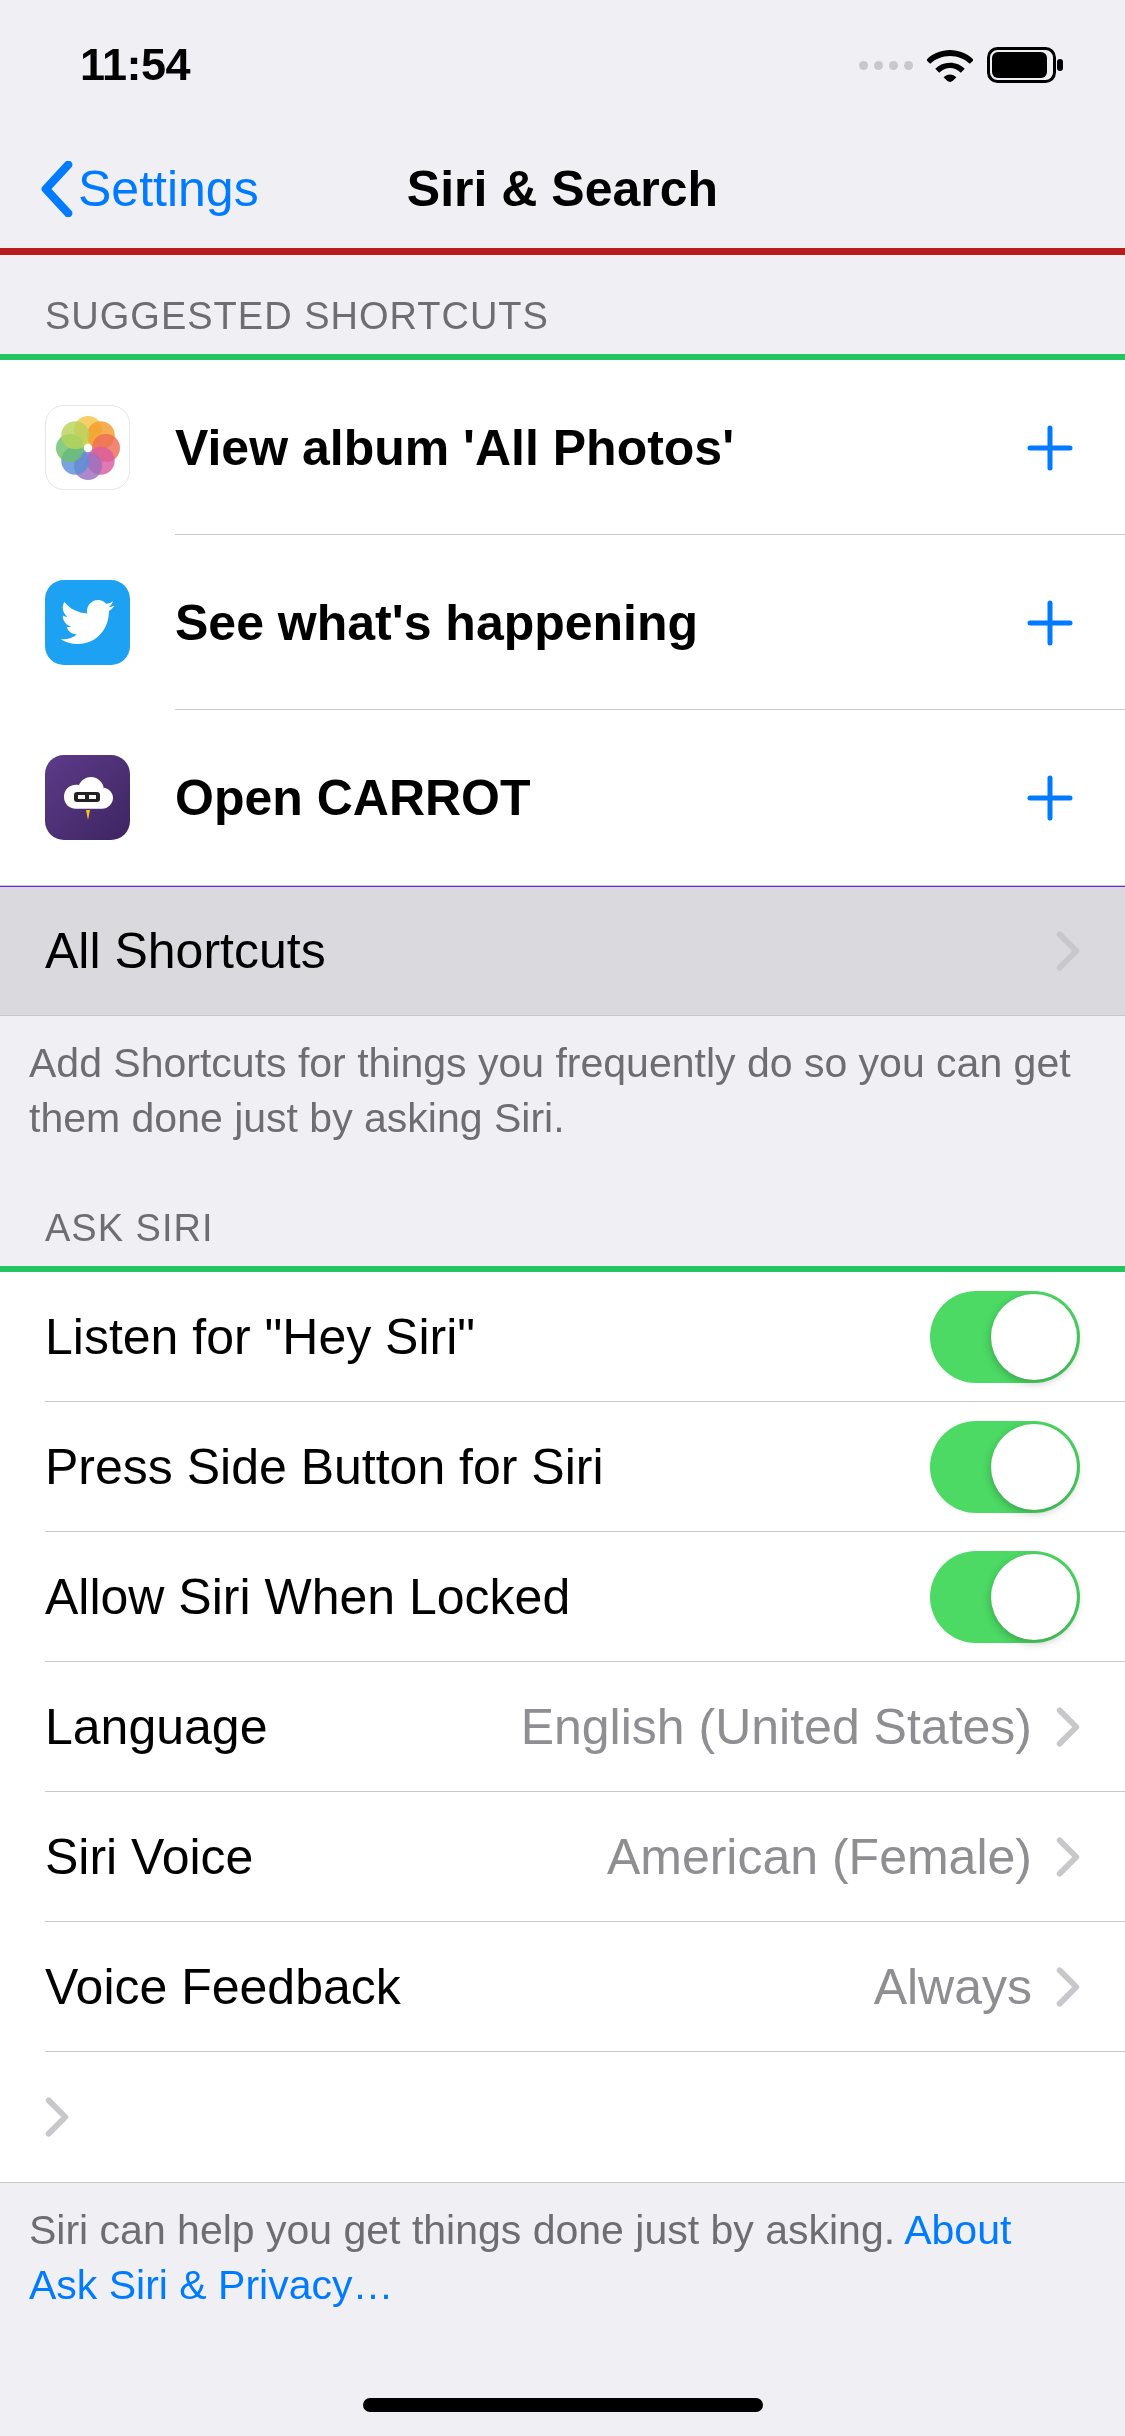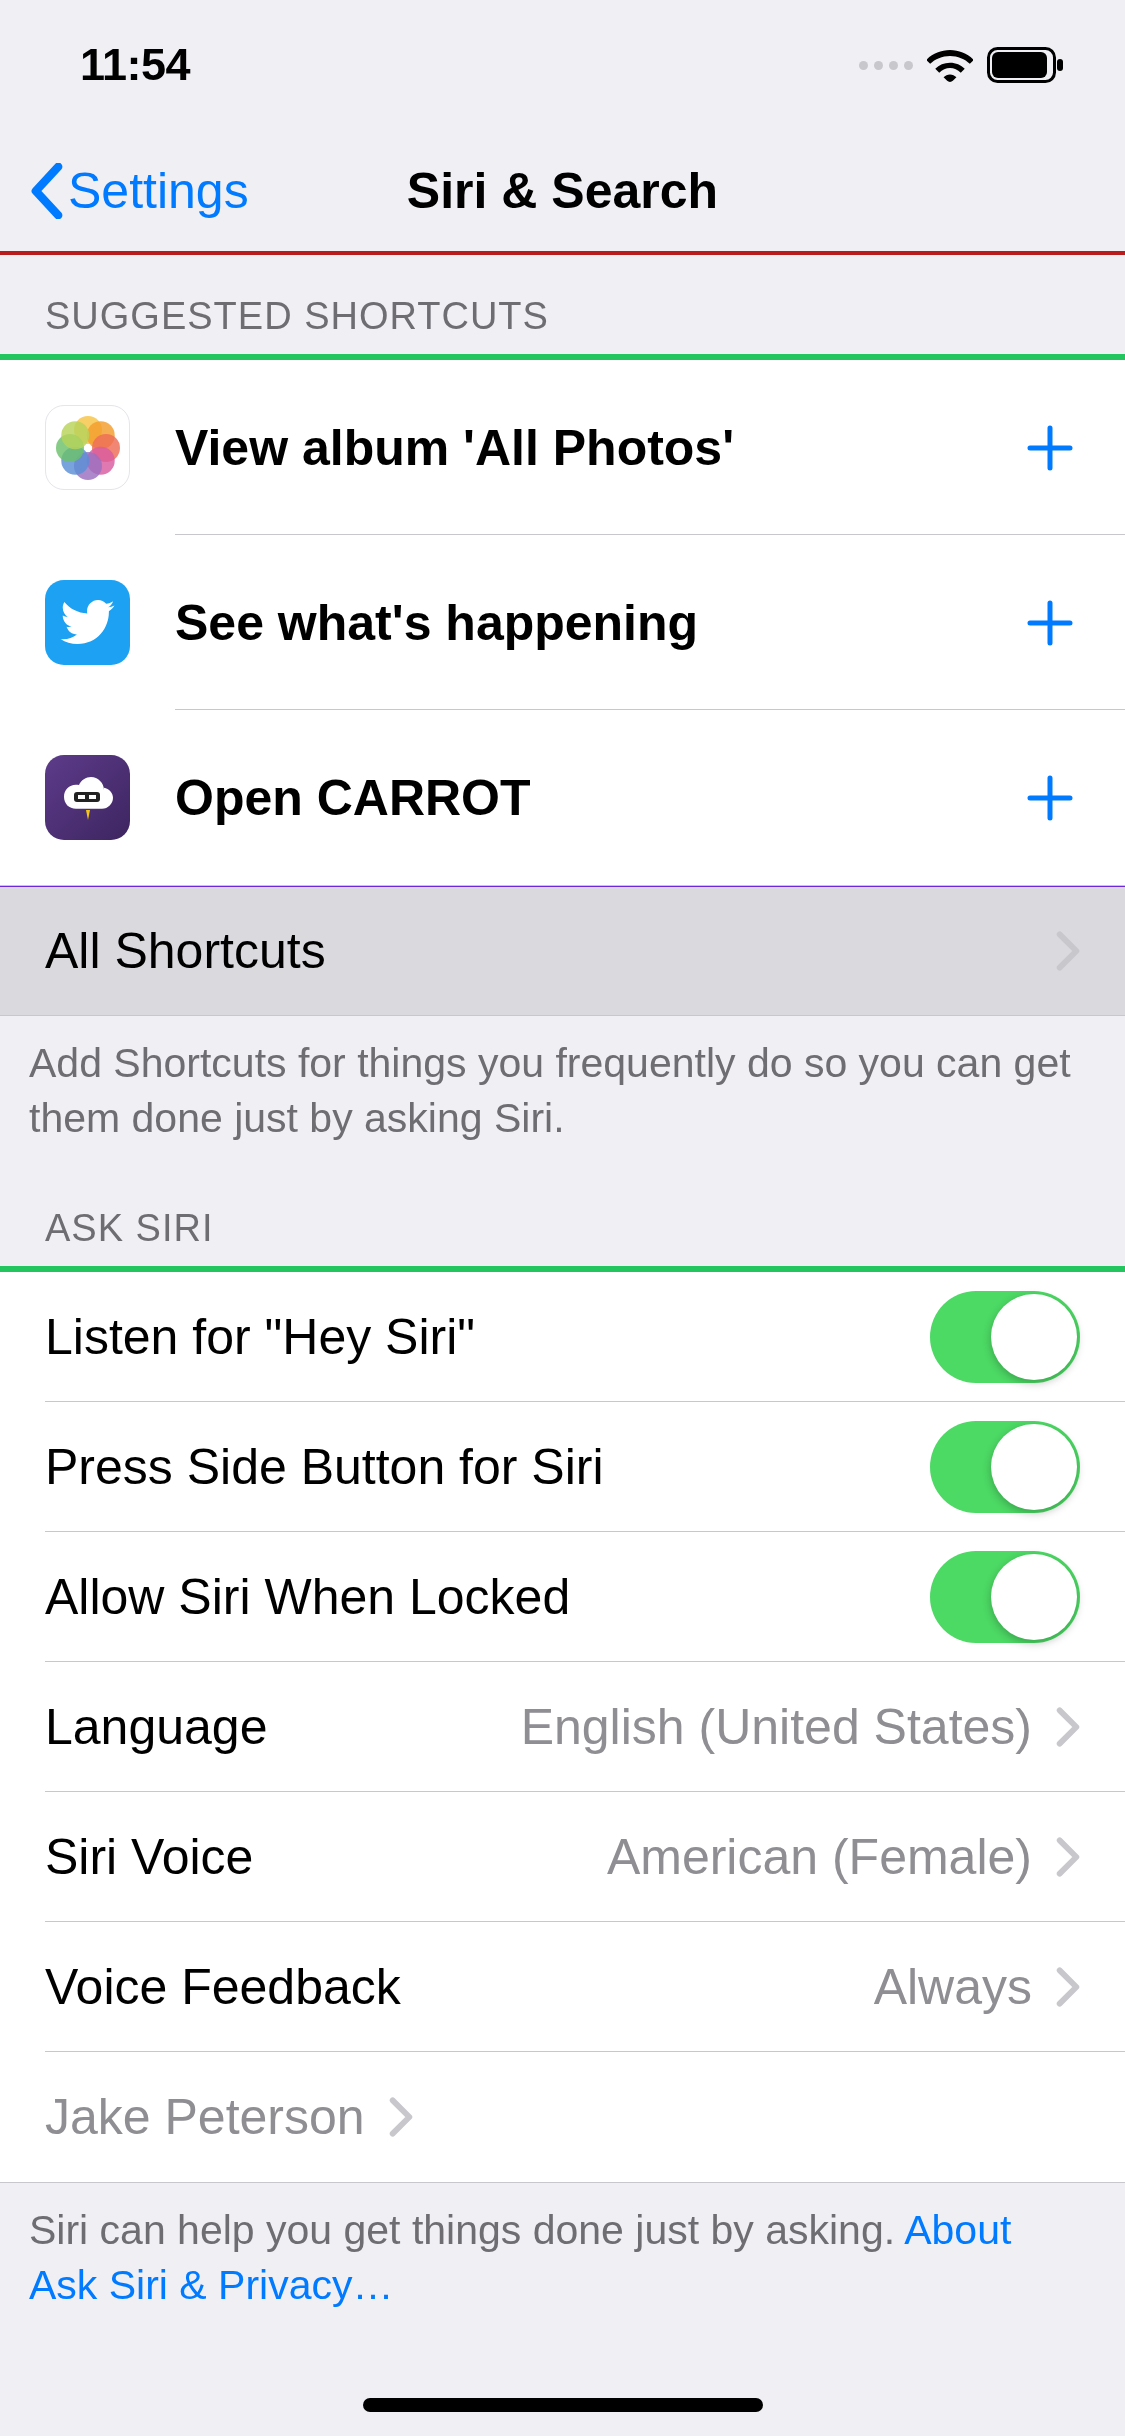--- a/index.html
+++ b/index.html
@@ -5,21 +5,21 @@
   * { margin: 0; padding: 0; box-sizing: border-box; }
   html, body { width: 1125px; height: 2436px; font-family: -apple-system, 'Helvetica Neue', Helvetica, Arial, sans-serif; background: #efeff4; color: #000; overflow: hidden; }
   .status-bar { height: 130px; display: flex; align-items: center; justify-content: space-between; padding: 0 60px 0 80px; }
   .status-time { font-size: 45px; font-weight: 700; letter-spacing: -0.5px; }
   .status-right { display: flex; align-items: center; gap: 14px; }
   .signal-dots { display: flex; gap: 6px; }
   .signal-dots span { width: 9px; height: 9px; border-radius: 50%; background: #c7c7cc; }
   .wifi-icon svg { display: block; }
   .battery-icon svg { display: block; }
 
-  .nav-bar { height: 125px; position: relative; display: flex; align-items: center; padding: 0 30px; border-bottom: 4px solid #b91c1c; }
+  .nav-bar { height: 125px; position: relative; display: flex; align-items: center; padding: 0 40px; border-bottom: 7px solid #b91c1c; }
   .back-btn { display: flex; align-items: center; color: #007aff; font-size: 50px; gap: 4px; }
   .back-chevron svg { display: block; }
   .nav-title { position: absolute; left: 50%; transform: translateX(-50%); font-size: 50px; font-weight: 600; }
 
   .section-header { padding: 40px 45px 16px 45px; font-size: 38px; color: #6d6d72; letter-spacing: 1px; }
   .section-footer { padding: 20px 45px 0 29px; font-size: 41px; color: #6d6d72; line-height: 1.35; }
   .footer-link { color: #007aff; }
 
   .group { background: #fff; border-top: 6px solid #22c55e; border-bottom: 1px solid #c8c7cc; }
   .row { display: flex; align-items: center; min-height: 127px; padding: 0 45px; position: relative; }
@@ -209,21 +209,20 @@
     <div class="setting-label">Voice Feedback</div>
     <div class="setting-value">Always</div>
     <span class="chevron">
       <svg width="24" height="40" viewBox="0 0 14 24">
           <path d="M2 2 L12 12 L2 22" stroke="#c7c7cc" stroke-width="3.5" fill="none" stroke-linecap="round" stroke-linejoin="round"></path>
         </svg>
     </span>
   </div>
 
   <div class="row setting-row">
-    <div class="setting-value">Jake Peterson</div>
     <span class="chevron">
       <svg width="24" height="40" viewBox="0 0 14 24">
           <path d="M2 2 L12 12 L2 22" stroke="#c7c7cc" stroke-width="3.5" fill="none" stroke-linecap="round" stroke-linejoin="round"></path>
         </svg>
     </span>
   </div>
 
 </div>
 
 <div class="section-footer">

